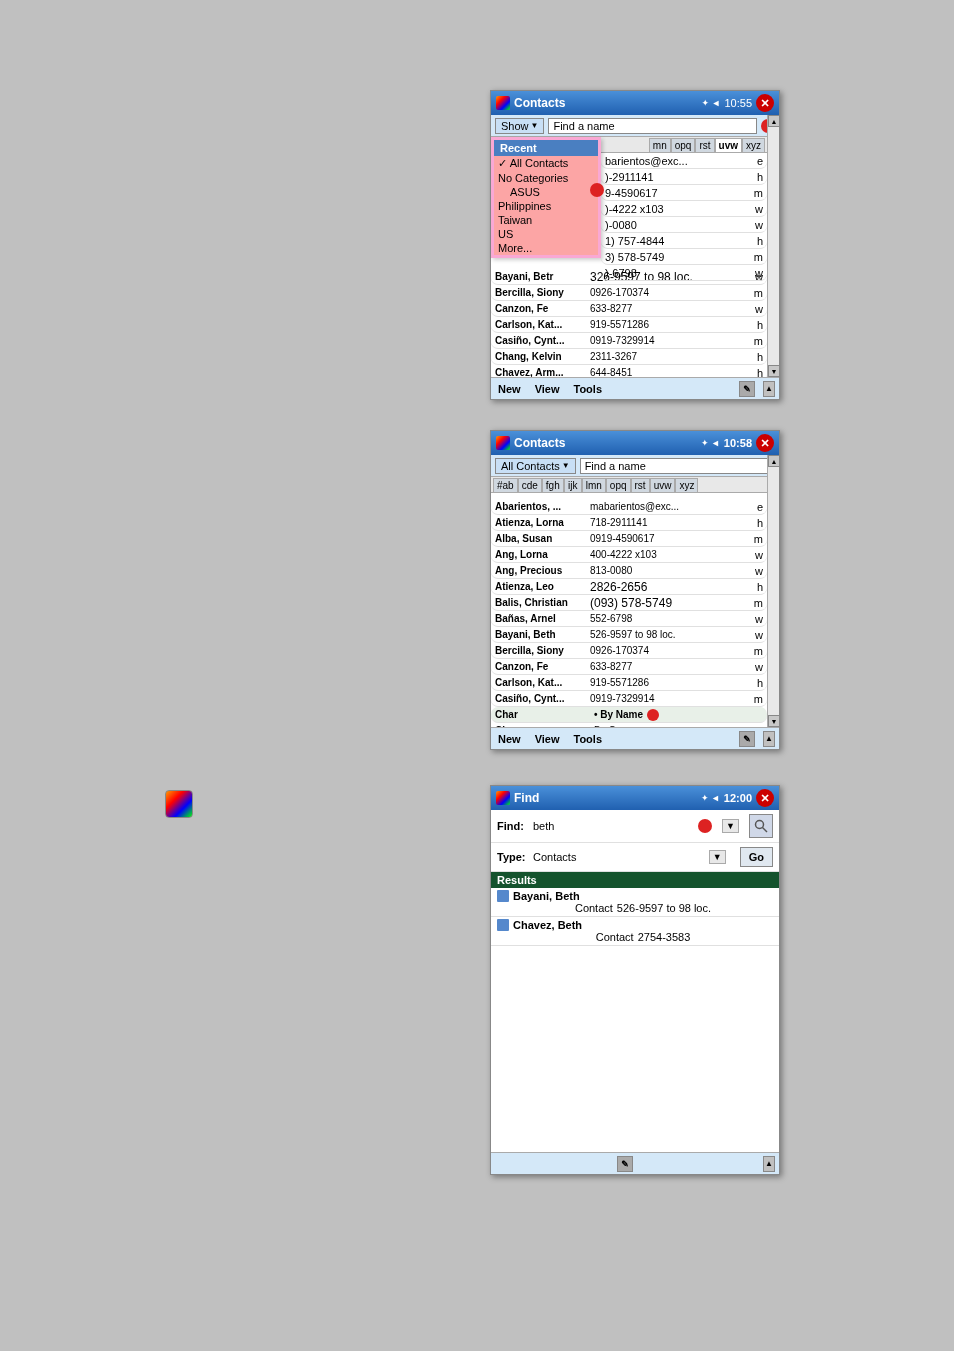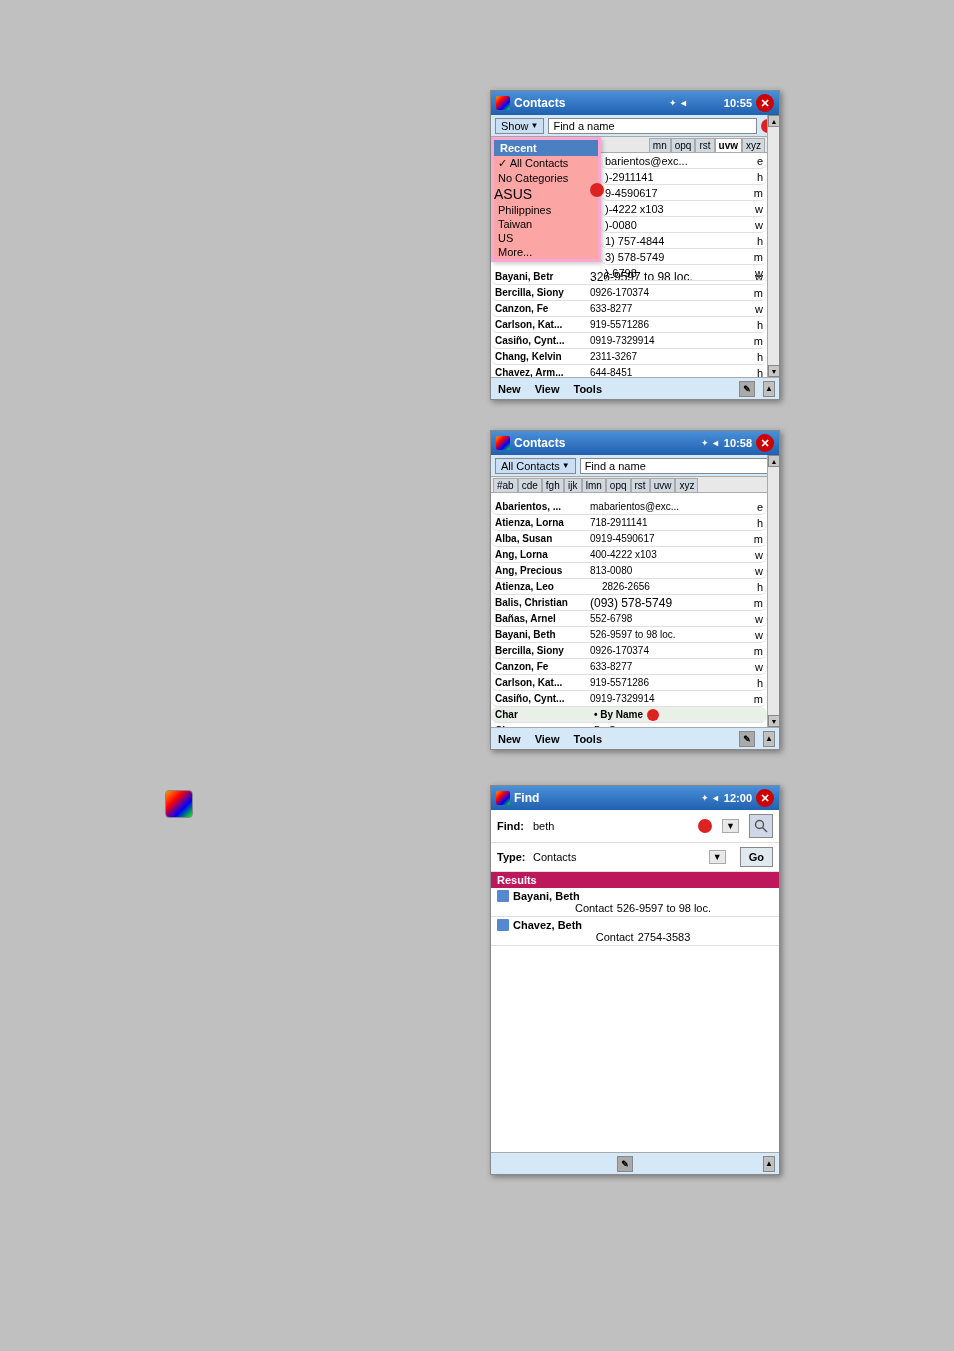--- a/index.html
+++ b/index.html
@@ -213,21 +213,21 @@
     }
     .go-btn {
       background: #e0e8f0;
       border: 1px solid #888;
       padding: 3px 8px;
       font-size: 11px;
       font-weight: bold;
       cursor: pointer;
     }
     .results-header {
-      background: #be185d;
+      background: #14532d;
       color: #fff;
       font-weight: bold;
       padding: 2px 6px;
       font-size: 11px;
     }
     .result-item {
       border-bottom: 1px solid #e0e0e0;
       padding: 2px 6px;
     }
     .result-name {
@@ -265,40 +265,40 @@
 
 <div class="ppc-window" id="win1">
 
   <div class="title-bar">
     <div class="title-bar-left">
       <span class="win-icon"></span>
       <span>Contacts</span>
     </div>
     <div class="title-bar-right">
       <span class="status-icons">✦ ◄</span>
-      <span style="font-size:11px;font-weight:bold;color:#fff;margin-left:32px;">10:55</span>
+      <span style="font-size:11px;font-weight:normal;color:#fff;">10:55</span>
       <div class="close-btn">✕</div>
     </div>
   </div>
 
   <div class="toolbar-row">
     <button class="show-btn">
       <span>Show</span>
       <span style="font-size:8px;">▼</span>
     </button>
     <input class="find-input" type="text" value="Find a name" style="flex: 1 1 0%;">
 
     <span class="red-badge" style="position:relative;width:14px;height:14px;top:0;right:0;display:inline-block;background:#dd2222;border-radius:50%;"></span>
   </div>
 
   <div style="position:absolute;left:0;top:46px;width:110px;background:#fca5a5;border:3px solid #f9a8d4;z-index:5;box-shadow:2px 2px 4px rgba(0,0,0,0.2);">
     <div style="background:#4a7fc1;color:#fff;font-weight:bold;padding:2px 6px;font-size:11px;">Recent</div>
     <div class="sort-option" style="font-size:11px;padding:1px 4px;">✓ All Contacts</div>
     <div class="sort-option" style="font-size:11px;padding:1px 4px;">No Categories</div>
-    <div class="sort-option" style="font-size:14px;padding:1px 0;position:relative;">
+    <div class="sort-option" style="font-size:11px;padding:1px 16px;position:relative;">
       <span>ASUS</span>
 
       <span style="position:absolute;right:-6px;top:-2px;width:14px;height:14px;background:#dd2222;border-radius:50%;display:inline-block;"></span>
     </div>
     <div class="sort-option" style="font-size:11px;padding:1px 4px;">Philippines</div>
     <div class="sort-option" style="font-size:11px;padding:1px 4px;">Taiwan</div>
     <div class="sort-option" style="font-size:11px;padding:1px 4px;">US</div>
     <div class="sort-option" style="font-size:11px;padding:1px 4px;">More...</div>
   </div>
 
@@ -454,21 +454,21 @@
       <span class="contact-phone" style="font-size:10px;">400-4222 x103</span>
       <span class="contact-type">w</span>
     </div>
     <div class="contact-row">
       <span class="contact-name" style="font-size:10px;">Ang, Precious</span>
       <span class="contact-phone" style="font-size:10px;">813-0080</span>
       <span class="contact-type">w</span>
     </div>
     <div class="contact-row">
       <span class="contact-name" style="font-size:10px;">Atienza, Leo</span>
-      <span class="contact-phone" style="font-size:10px;margin-left:12px;">2826-2656</span>
+      <span class="contact-phone" style="font-size:12px;">2826-2656</span>
       <span class="contact-type">h</span>
     </div>
     <div class="contact-row">
       <span class="contact-name" style="font-size:10px;">Balis, Christian</span>
       <span class="contact-phone" style="font-size:12px;">(093) 578-5749</span>
       <span class="contact-type">m</span>
     </div>
     <div class="contact-row">
       <span class="contact-name" style="font-size:10px;">Bañas, Arnel</span>
       <span class="contact-phone" style="font-size:10px;">552-6798</span>

